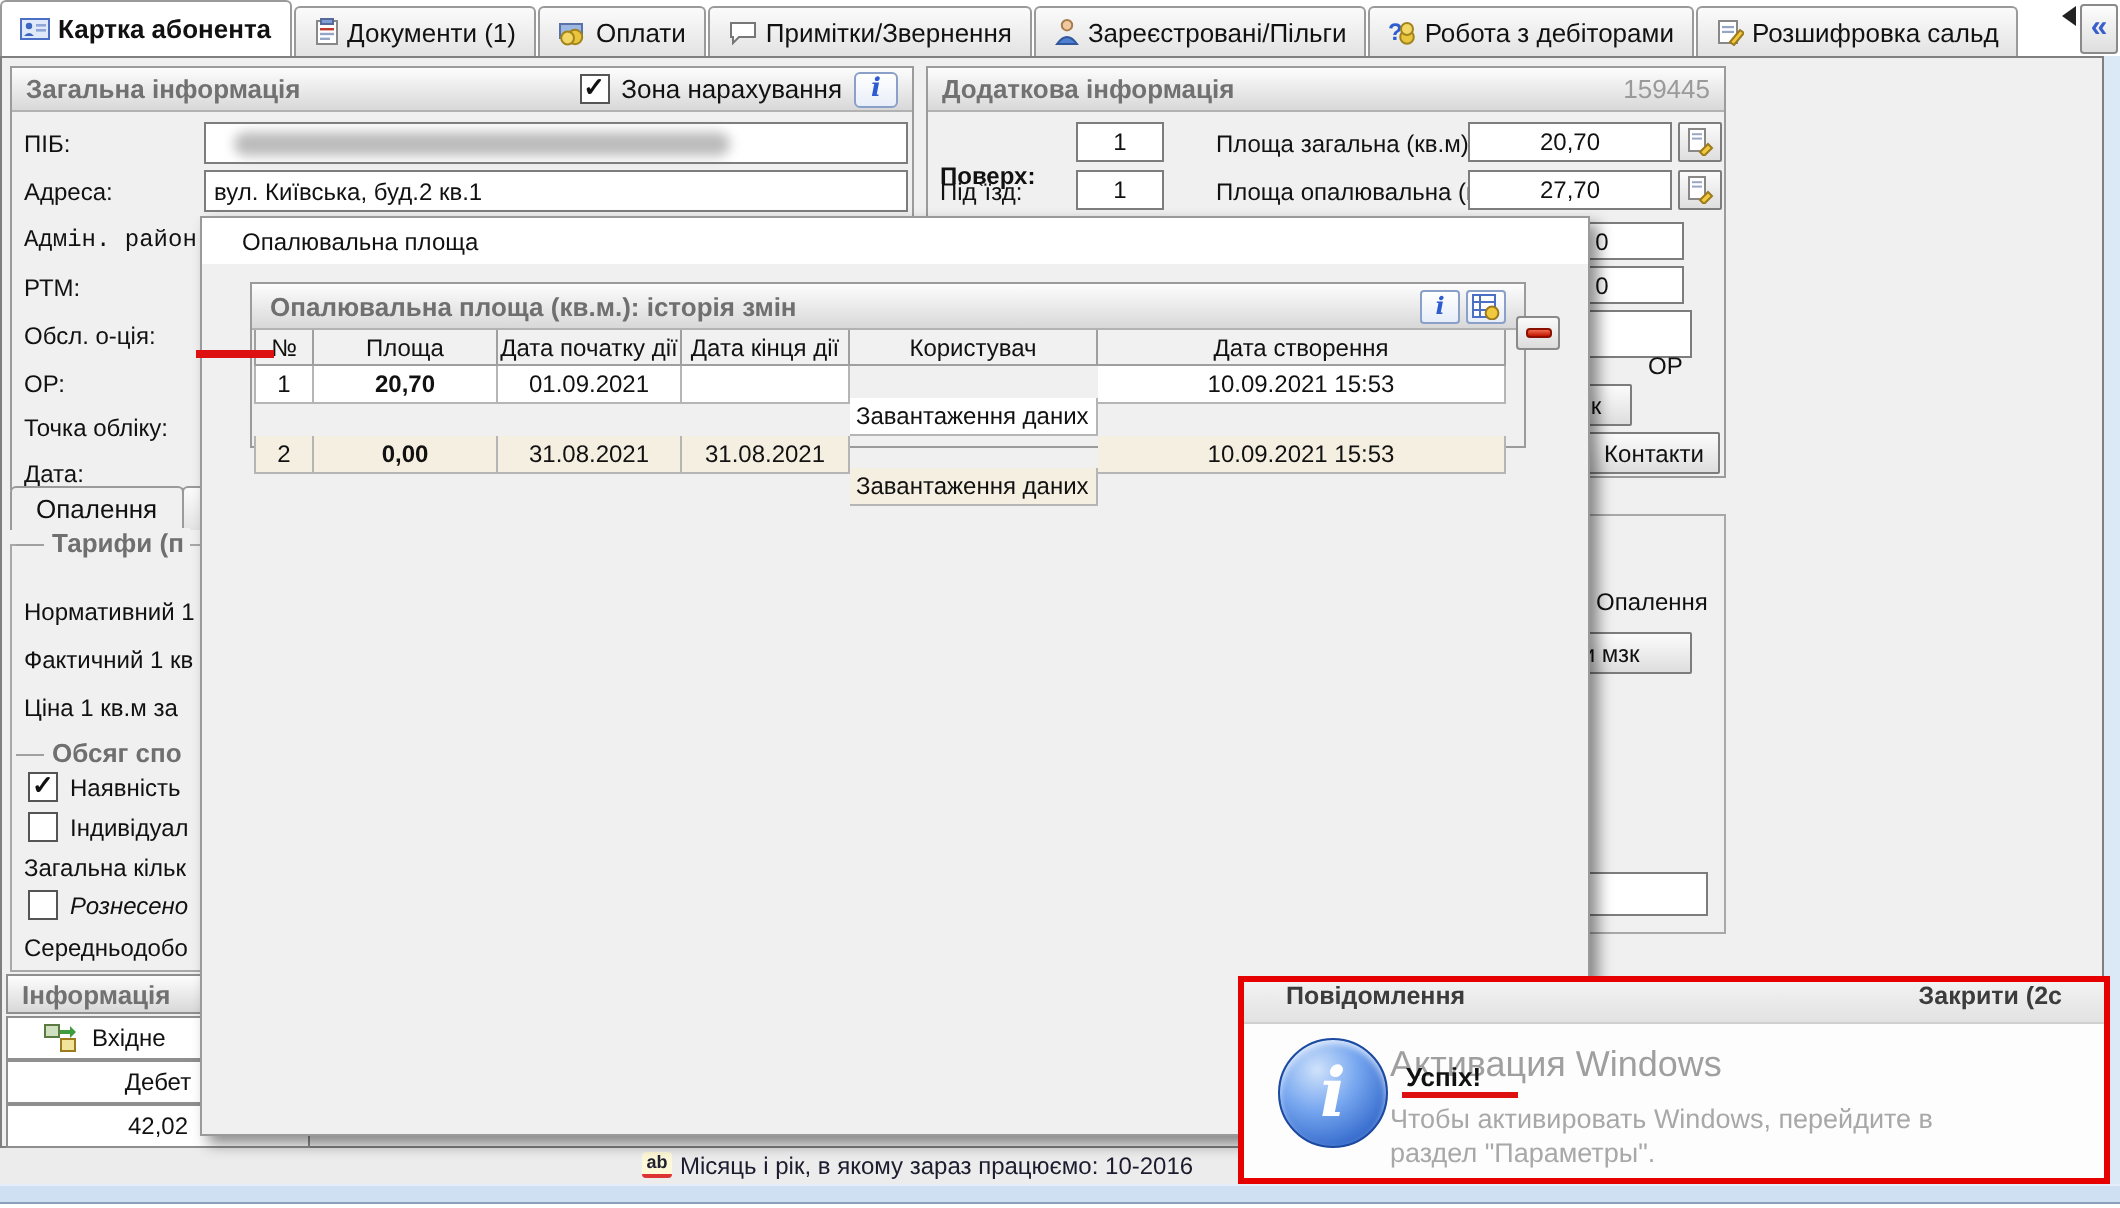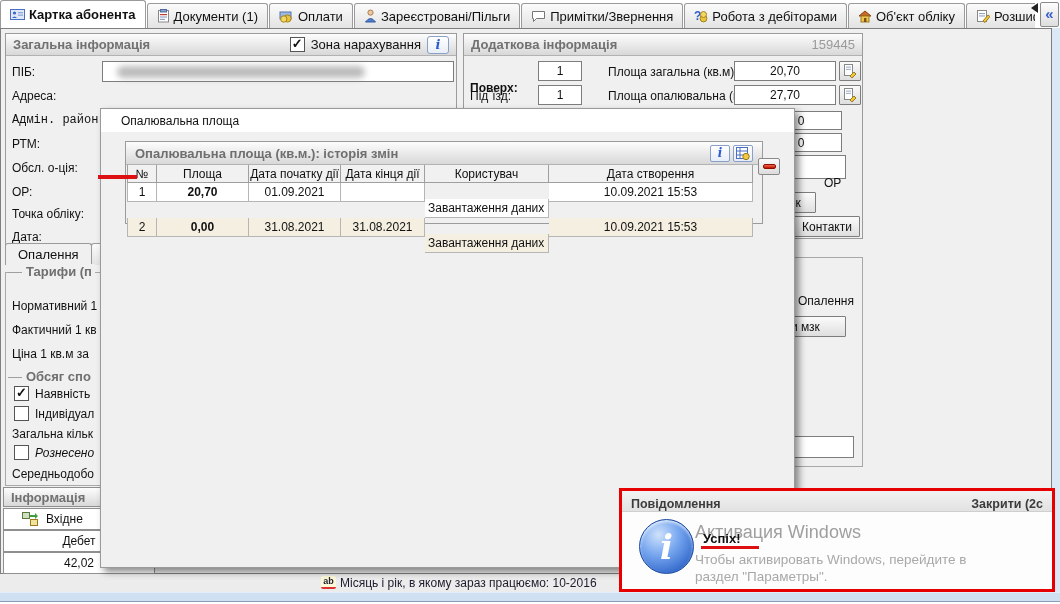--- a/index.html
+++ b/index.html
@@ -65,21 +65,21 @@
   .tcell.bold { font-weight:bold; }
 
   .minus-btn { position:absolute; left:657px; top:49px; width:22px; height:17px; border:1px solid #8a8a8a; background:linear-gradient(#fafafa,#dcdcdc); display:flex; align-items:center; justify-content:center; border-radius:2px; }
   .minus-bar { width:13px; height:5px; background:linear-gradient(#f26b4e,#c11500); border:1px solid #8c1000; border-radius:2px; }
 
   
   .red-line { position:absolute; left:98px; top:175px; width:39px; height:4px; background:#dd1111; z-index:15; }
 
   
   .popup { position:absolute; left:619px; top:488px; width:436px; height:104px; border:3px solid #e60000; background:#fdfdfd; z-index:30; }
-  .popup-header { height:21px; background:linear-gradient(#f2f2f2,#e2e2e2); border-bottom:1px solid #cfcfcf; display:flex; align-items:flex-end; padding:0 9px; font-size:12.5px; font-weight:bold; color:#3c3c3c; overflow:hidden; white-space:nowrap; }
+  .popup-header { height:21px; background:linear-gradient(#f2f2f2,#e2e2e2); border-bottom:1px solid #cfcfcf; display:flex; align-items:flex-start; padding:0 21px; font-size:12.5px; font-weight:bold; color:#3c3c3c; overflow:hidden; white-space:nowrap; }
   .popup-close { margin-left:auto; }
   .popup-body { position:relative; width:100%; height:77px; background:#fdfdfd; overflow:hidden; }
   .biginfo { position:absolute; left:17px; top:7px; width:55px; height:55px; border-radius:50%;
              background:radial-gradient(circle at 35% 28%, #cfe2fb 0%, #76a6ef 40%, #2a60c6 85%);
              border:1px solid #1c4aa0; box-shadow:inset 0 2px 3px rgba(255,255,255,.7);
              display:flex; align-items:center; justify-content:center;
              color:#fff; font-family:"DejaVu Serif", serif; font-style:italic; font-weight:bold; font-size:34px; }
   .wm1 { position:absolute; left:73px; top:10px; font-size:18px; color:#9f9f9f; white-space:nowrap; }
   .wm2 { position:absolute; left:73px; top:40px; font-size:13.5px; color:#a8a8a8; white-space:nowrap; }
   .wm3 { position:absolute; left:73px; top:57px; font-size:13.5px; color:#a8a8a8; white-space:nowrap; }
@@ -122,47 +122,39 @@
     </div>
     <div class="tab">
       <svg width="15" height="13">
           <rect x="1" y="2" width="11" height="7" fill="#9db8e2" stroke="#5a72a8"></rect>
           <circle cx="8.5" cy="8.5" r="3.6" fill="#e9c53d" stroke="#a3831c"></circle>
           <circle cx="4.8" cy="9" r="3.2" fill="#f2d765" stroke="#a3831c"></circle>
         </svg>
       <span>Оплати</span>
     </div>
     <div class="tab">
+      <svg width="15" height="13">
+          <path d="M1.5 1.5 h12 v7 h-8 l-3 3 v-3 h-1 z" fill="#fff" stroke="#777"></path>
+        </svg>
+      <span>Примітки/Звернення</span>
+    </div>
+    <div class="tab">
       <svg width="13" height="14">
           <circle cx="6.5" cy="3.6" r="2.6" fill="#f0c9a0" stroke="#a87d4e"></circle>
           <path d="M1.5 13 q5 -7 10 0 z" fill="#4f7fd0" stroke="#31589c"></path>
         </svg>
       <span>Зареєстровані/Пільги</span>
-    </div>
-    <div class="tab">
-      <svg width="15" height="13">
-          <path d="M1.5 1.5 h12 v7 h-8 l-3 3 v-3 h-1 z" fill="#fff" stroke="#777"></path>
-        </svg>
-      <span>Примітки/Звернення</span>
     </div>
     <div class="tab">
       <svg width="14" height="14">
           <text x="0" y="11" font-size="12" font-weight="bold" fill="#2d5bd0">?</text>
           <circle cx="9.5" cy="9.5" r="3.4" fill="#e9c53d" stroke="#a3831c"></circle>
           <circle cx="9.5" cy="5.5" r="3" fill="#f2d765" stroke="#a3831c"></circle>
         </svg>
       <span>Робота з дебіторами</span>
-    </div>
-    <div class="tab">
-      <svg width="14" height="13">
-          <path d="M1 6 L7 1 L13 6 z" fill="#c96a2a" stroke="#8c4314"></path>
-          <rect x="3" y="6" width="8" height="6" fill="#eec24f" stroke="#9c7a1e"></rect>
-          <rect x="6" y="8" width="2.4" height="4" fill="#7a5217"></rect>
-        </svg>
-      <span>Об'єкт обліку</span>
     </div>
     <div class="tab">
       <svg width="14" height="14">
           <rect x="1.5" y="1.5" width="9" height="11" fill="#fff" stroke="#888"></rect>
           <rect x="3" y="4" width="6" height="1.1" fill="#95a5c6"></rect>
           <rect x="3" y="6.4" width="6" height="1.1" fill="#95a5c6"></rect>
           <path d="M7 12 l5 -6 l2 1.5 l-5 6 z" fill="#f1c93c" stroke="#9c7a1e"></path>
         </svg>
       <span>Розшифровка сальд</span>
     </div>
@@ -184,20 +176,23 @@
       <span class="fld-label" style="left:6px; top:31px;">ПІБ:</span>
       <span class="fld-label" style="left:6px; top:55px;">Адреса:</span>
       <span class="fld-label" style="left:6px; top:79px;font-family:Liberation Mono, monospace;">Адмін. район:</span>
       <span class="fld-label" style="left:6px; top:103px;">РТМ:</span>
       <span class="fld-label" style="left:6px; top:127px;">Обсл. о-ція:</span>
       <span class="fld-label" style="left:6px; top:151px;">ОР:</span>
       <span class="fld-label" style="left:6px; top:173px;">Точка обліку:</span>
       <span class="fld-label" style="left:6px; top:196px;">Дата:</span>
       <div class="tbx" style="left:96px; top:27px; width:352px; height:21px;">
         <span class="blur-blob"></span>
+      </div>
+      <div class="tbx" style="left:96px; top:51px; width:352px; height:21px;">
+        <span>вул. Київська, буд.2 кв.1</span>
       </div>
       <div class="tbx" style="left:96px; top:75px; width:352px; height:21px;"></div>
     </div>
 
     <div class="panel" style="left:462px; top:4px; width:400px; height:206px;">
       <div class="panel-header">
         <span>Додаткова інформація</span>
         <span style="margin-left:auto; color:#9a9a9a; font-weight:normal;">159445</span>
       </div>
       <span class="fld-label" style="left:6px; top:47px;font-weight:bold;">Поверх:</span>

